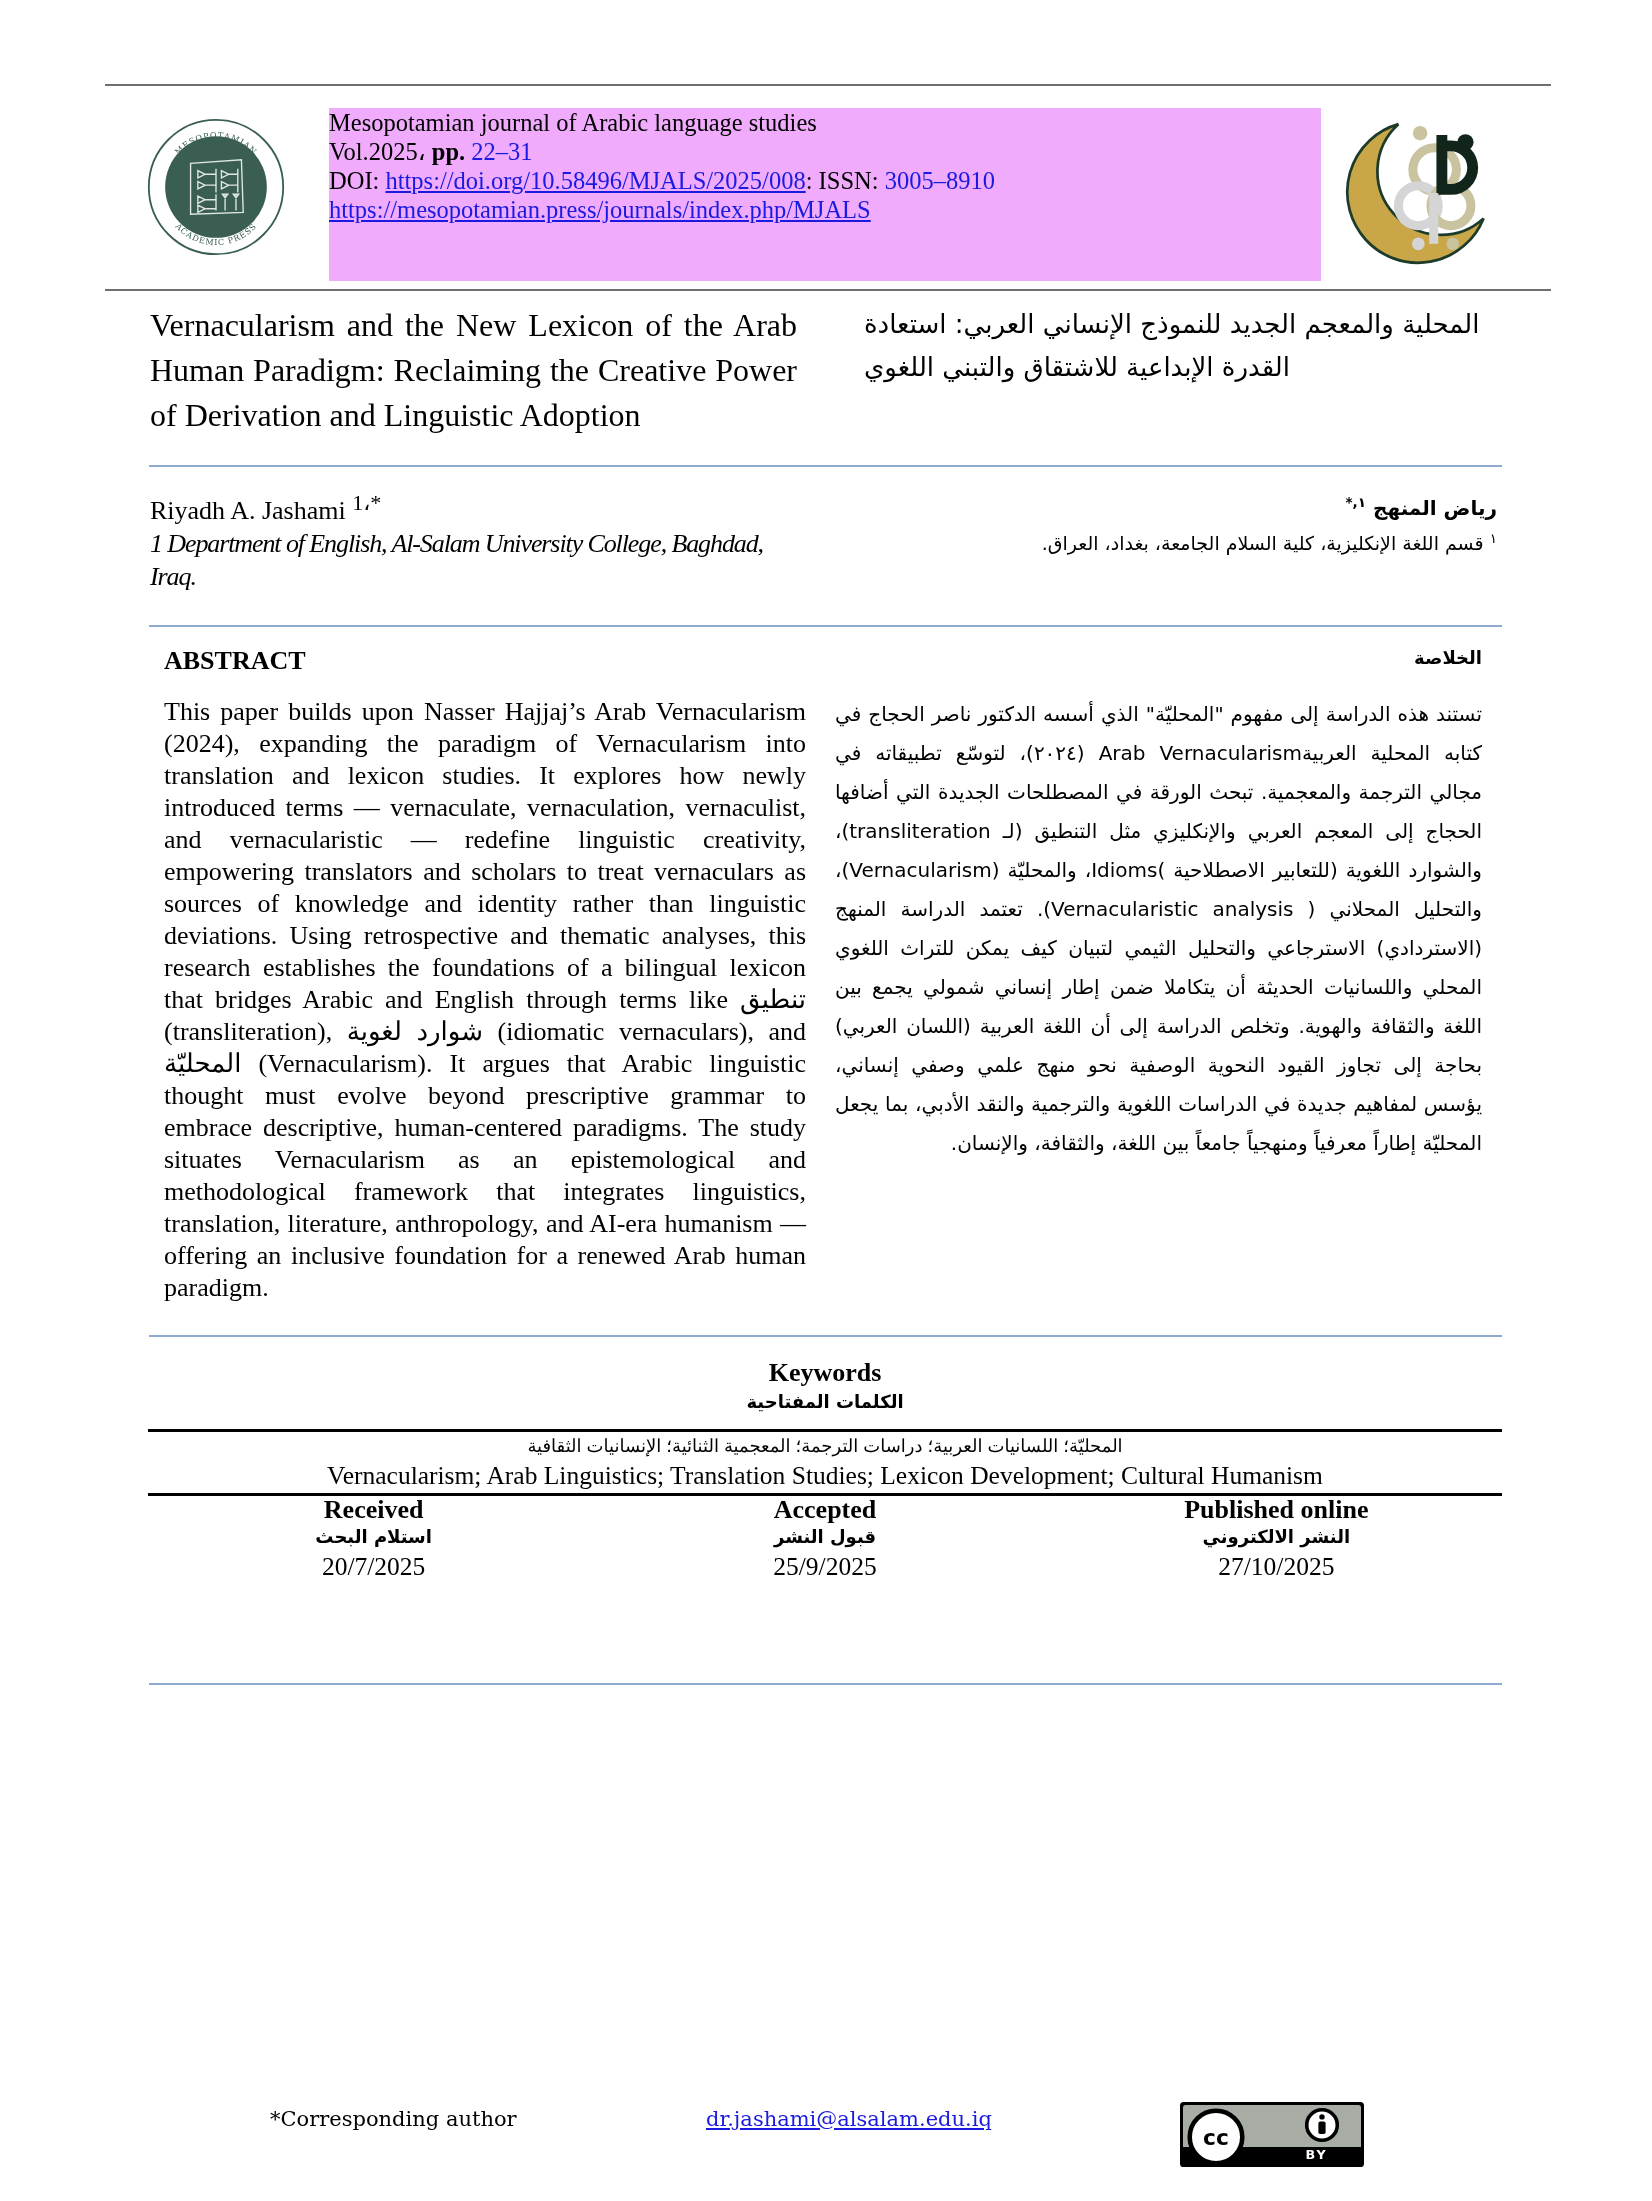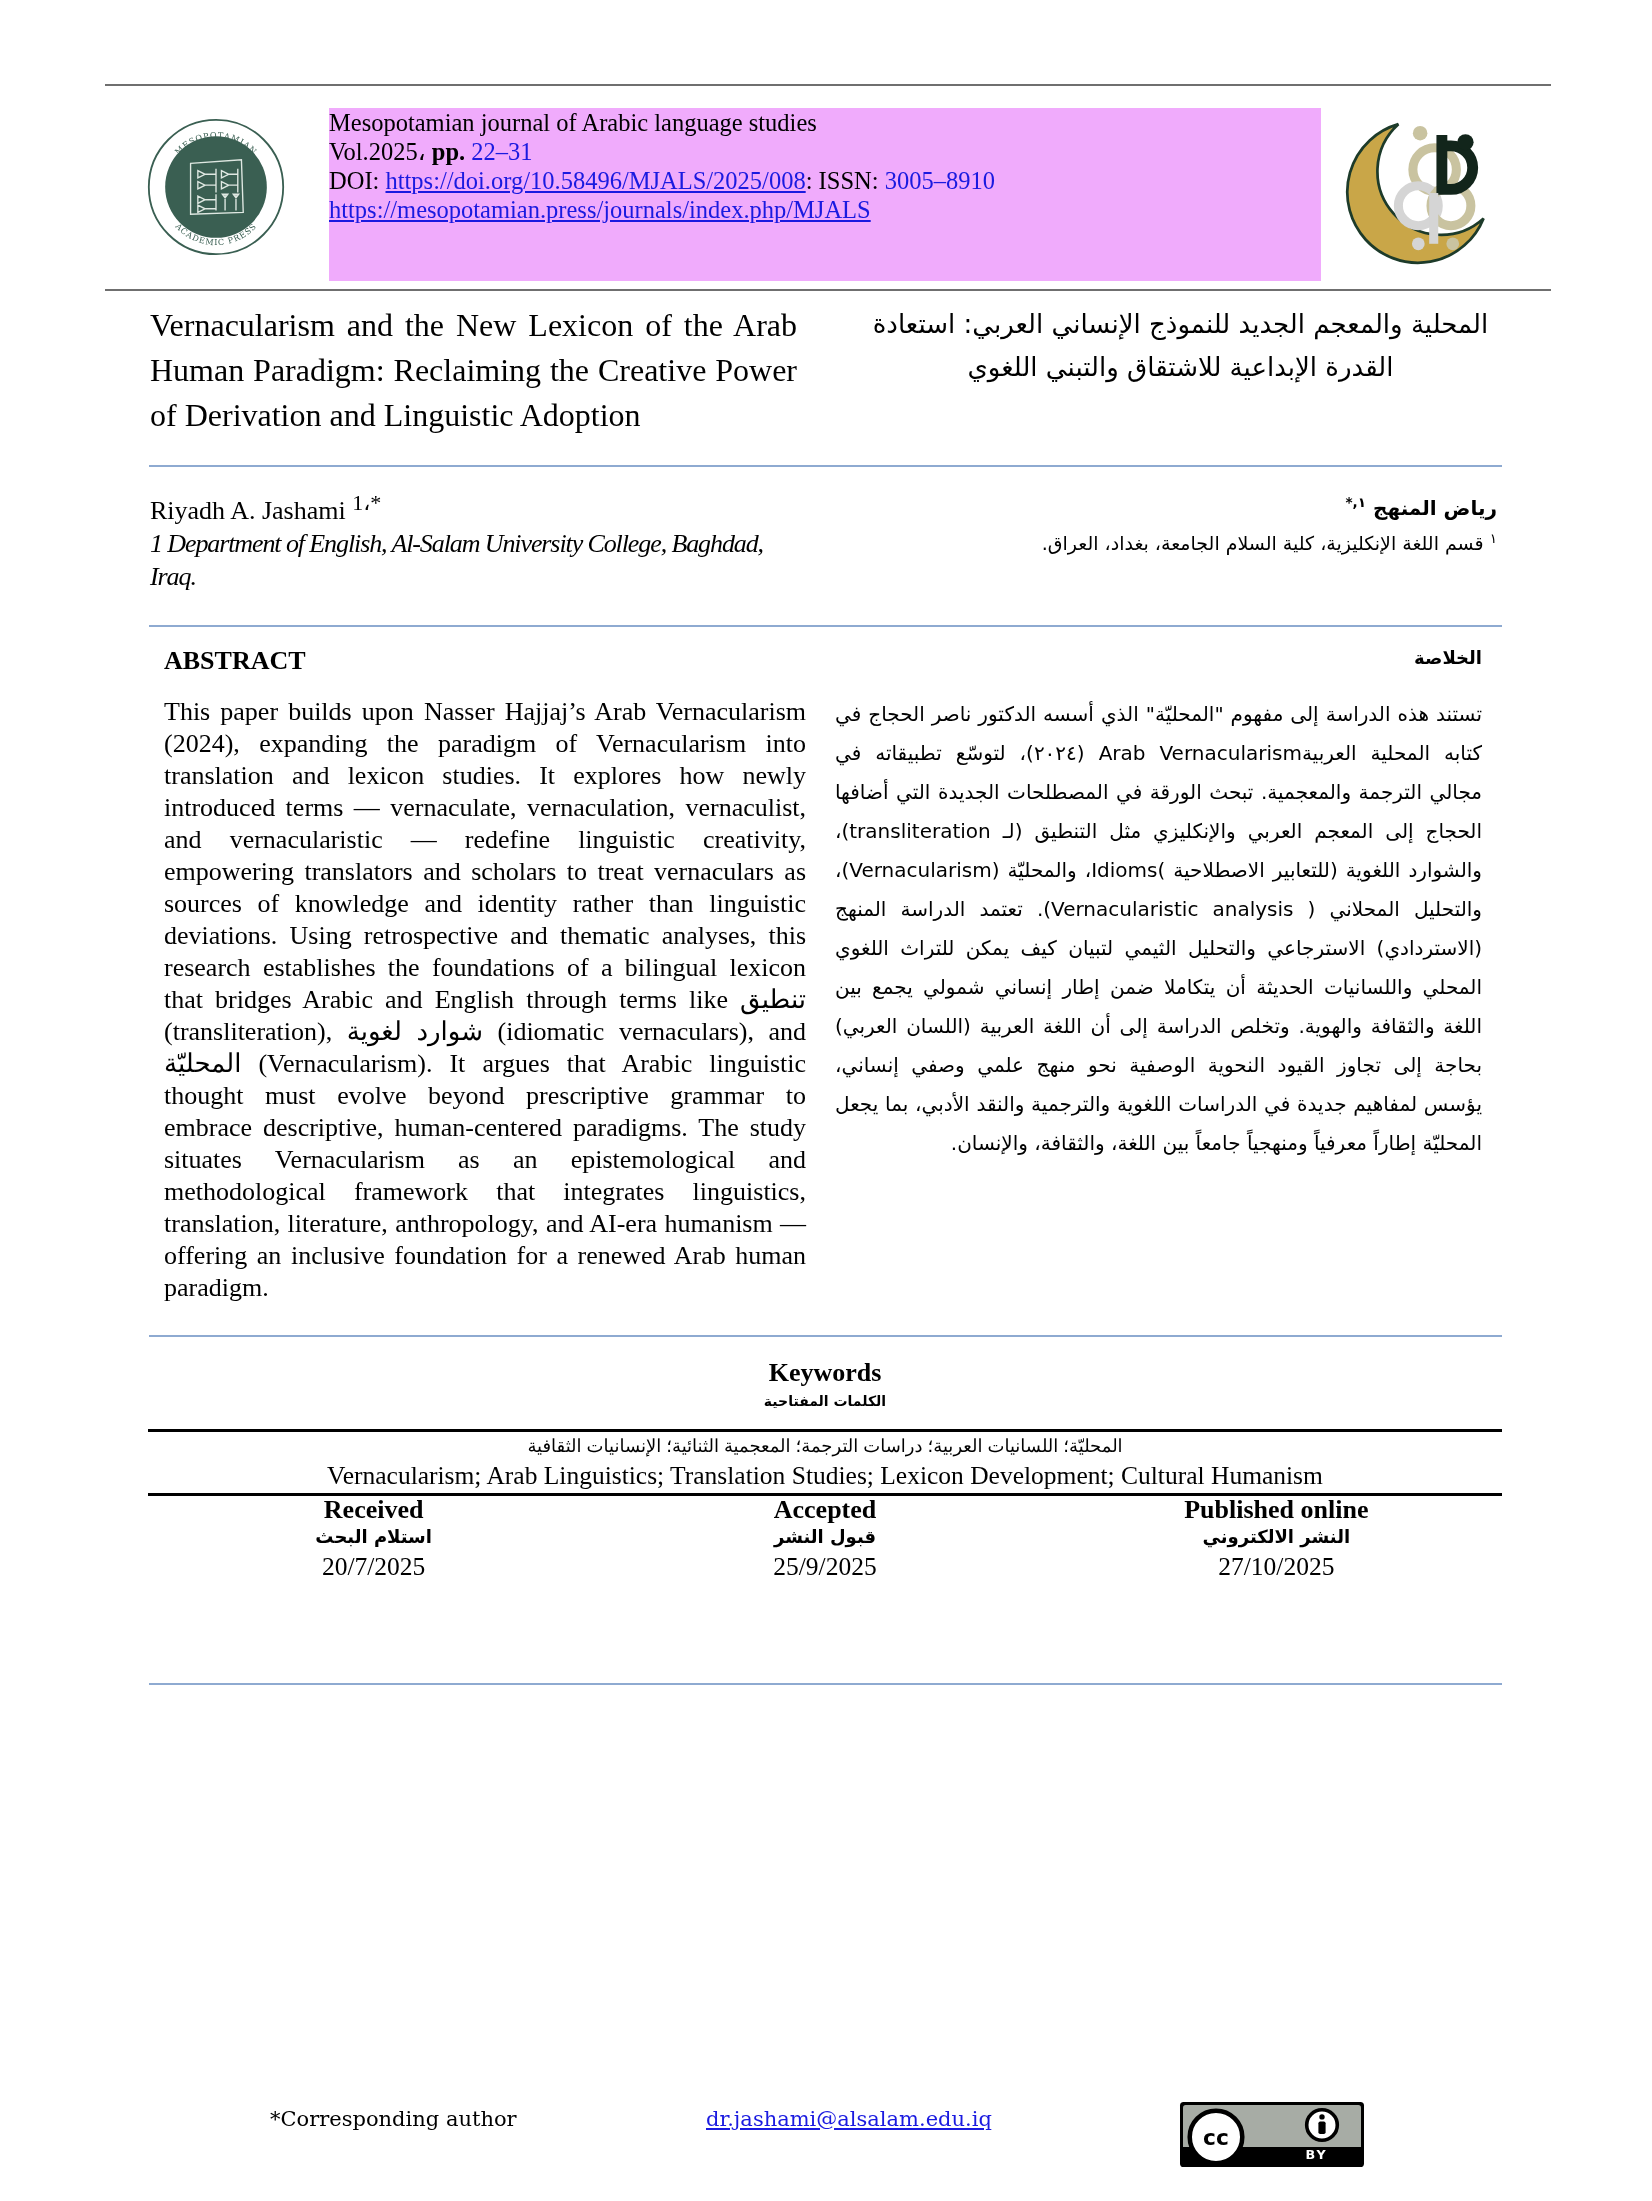--- a/index.html
+++ b/index.html
@@ -11,40 +11,40 @@
   .rule-black { position:absolute; height:2.7px; background:#000; }
 
   
   .hdr-box { position:absolute; left:329px; top:108px; width:992px; height:173px; background:#f0abfc;
              text-align:left; font-size:24.5px; line-height:29px; box-sizing:border-box; }
   .hdr-box a { color:#1a1ae0; text-decoration:underline; }
   .blue { color:#1a1ae0; }
 
   
   .title-en { left:150px; top:303px; width:647px; font-size:32px; line-height:45px; text-align:justify; text-align-last:left; }
-  .title-ar { left:864px; top:303px; width:633px; font-family:"DejaVu Sans", sans-serif; font-size:26px; line-height:43px; direction:rtl; text-align:center; }
+  .title-ar { left:864px; top:303px; width:633px; font-family:"DejaVu Sans", sans-serif; font-size:26px; line-height:43px; direction:rtl; text-align:left; }
 
   .author-en { left:150px; top:486px; width:655px; font-size:26px; line-height:33px; }
   .author-en sup { font-size:22px; vertical-align:9px; }
   .affil-en { font-style:italic; letter-spacing:-1.1px; font-size:26px; line-height:33px; }
   .author-ar { left:864px; top:487px; width:633px; direction:rtl; text-align:right; font-family:"DejaVu Sans", sans-serif; }
   .author-ar .name { font-weight:bold; font-size:20px; line-height:31px; }
   .author-ar .affil { font-size:19px; line-height:29px; }
   .author-ar sup { font-size:13.6px; }
 
   
   .abs-head-en { left:164px; top:646px; font-weight:bold; font-size:26px; }
   .abs-body-en { left:164px; top:696px; width:642px; font-size:26px; line-height:32px; text-align:justify; }
   .abs-head-ar { left:1182px; top:647px; width:300px; direction:rtl; text-align:right; font-family:"DejaVu Sans", sans-serif; font-weight:bold; font-size:18px; }
   .abs-body-ar { left:835px; top:695px; width:647px; direction:rtl; text-align:justify; font-family:"DejaVu Sans", sans-serif; font-size:20px; line-height:39px; }
 
   
   .kw-block { left:148px; width:1354px; text-align:center; }
   .kw-title { top:1359px; font-weight:bold; font-size:26px; line-height:27px; }
-  .kw-title-ar { top:1389px; font-family:"DejaVu Sans", sans-serif; font-weight:bold; font-size:14px; line-height:25.5px; }
+  .kw-title-ar { top:1389px; font-family:"DejaVu Sans", sans-serif; font-weight:bold; font-size:18px; line-height:25.5px; }
   .kw-ar { top:1432px; font-family:Liberation Sans, sans-serif; font-size:18px; line-height:29px; direction:rtl; }
   .kw-en { top:1460px; font-size:25.5px; line-height:31px; }
 
   .dates { left:148px; top:1496px; width:1354px; display:flex;justify-content:space-between; }
   .date-col { flex:1; text-align:center; }
   .date-col .lbl { font-weight:bold; font-size:26px; line-height:27px; }
   .date-col .lbl-ar { font-family:"DejaVu Sans", sans-serif; font-weight:bold; font-size:18px; line-height:27px; }
   .date-col .val { font-size:25.5px; line-height:33px; }
 
   

